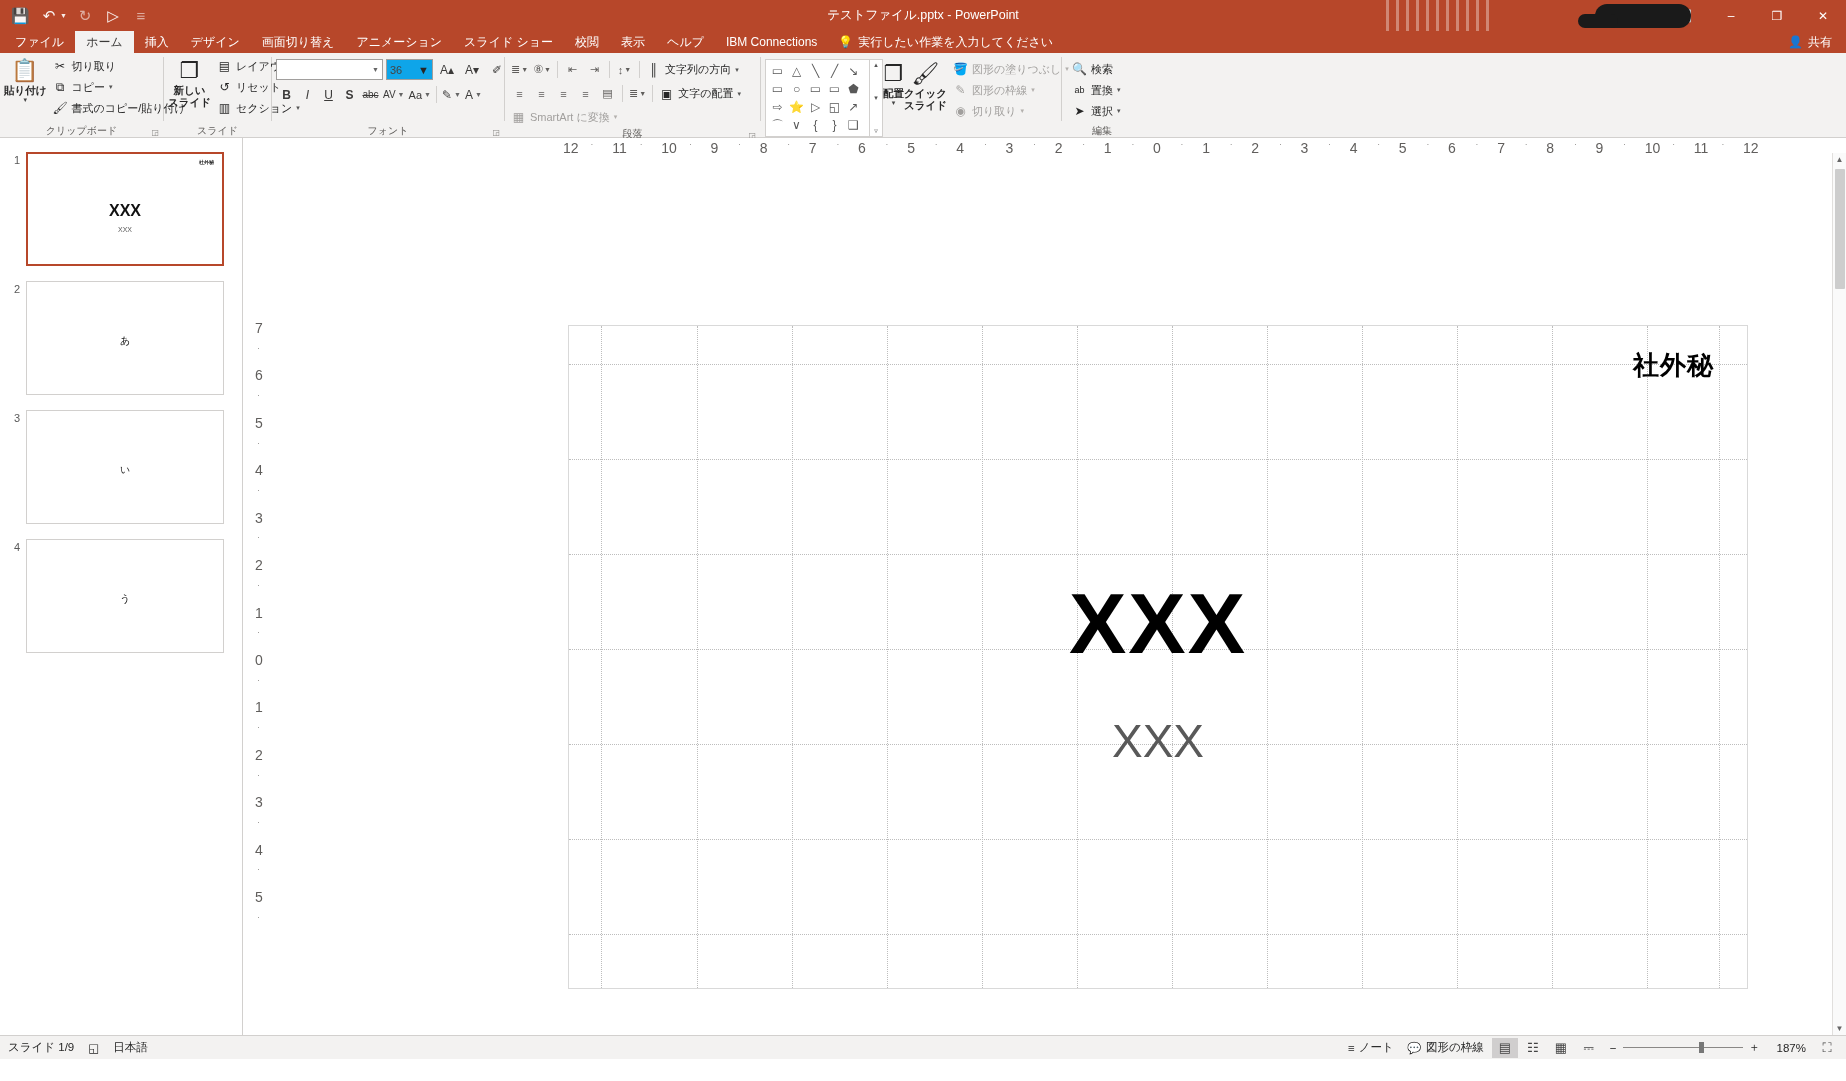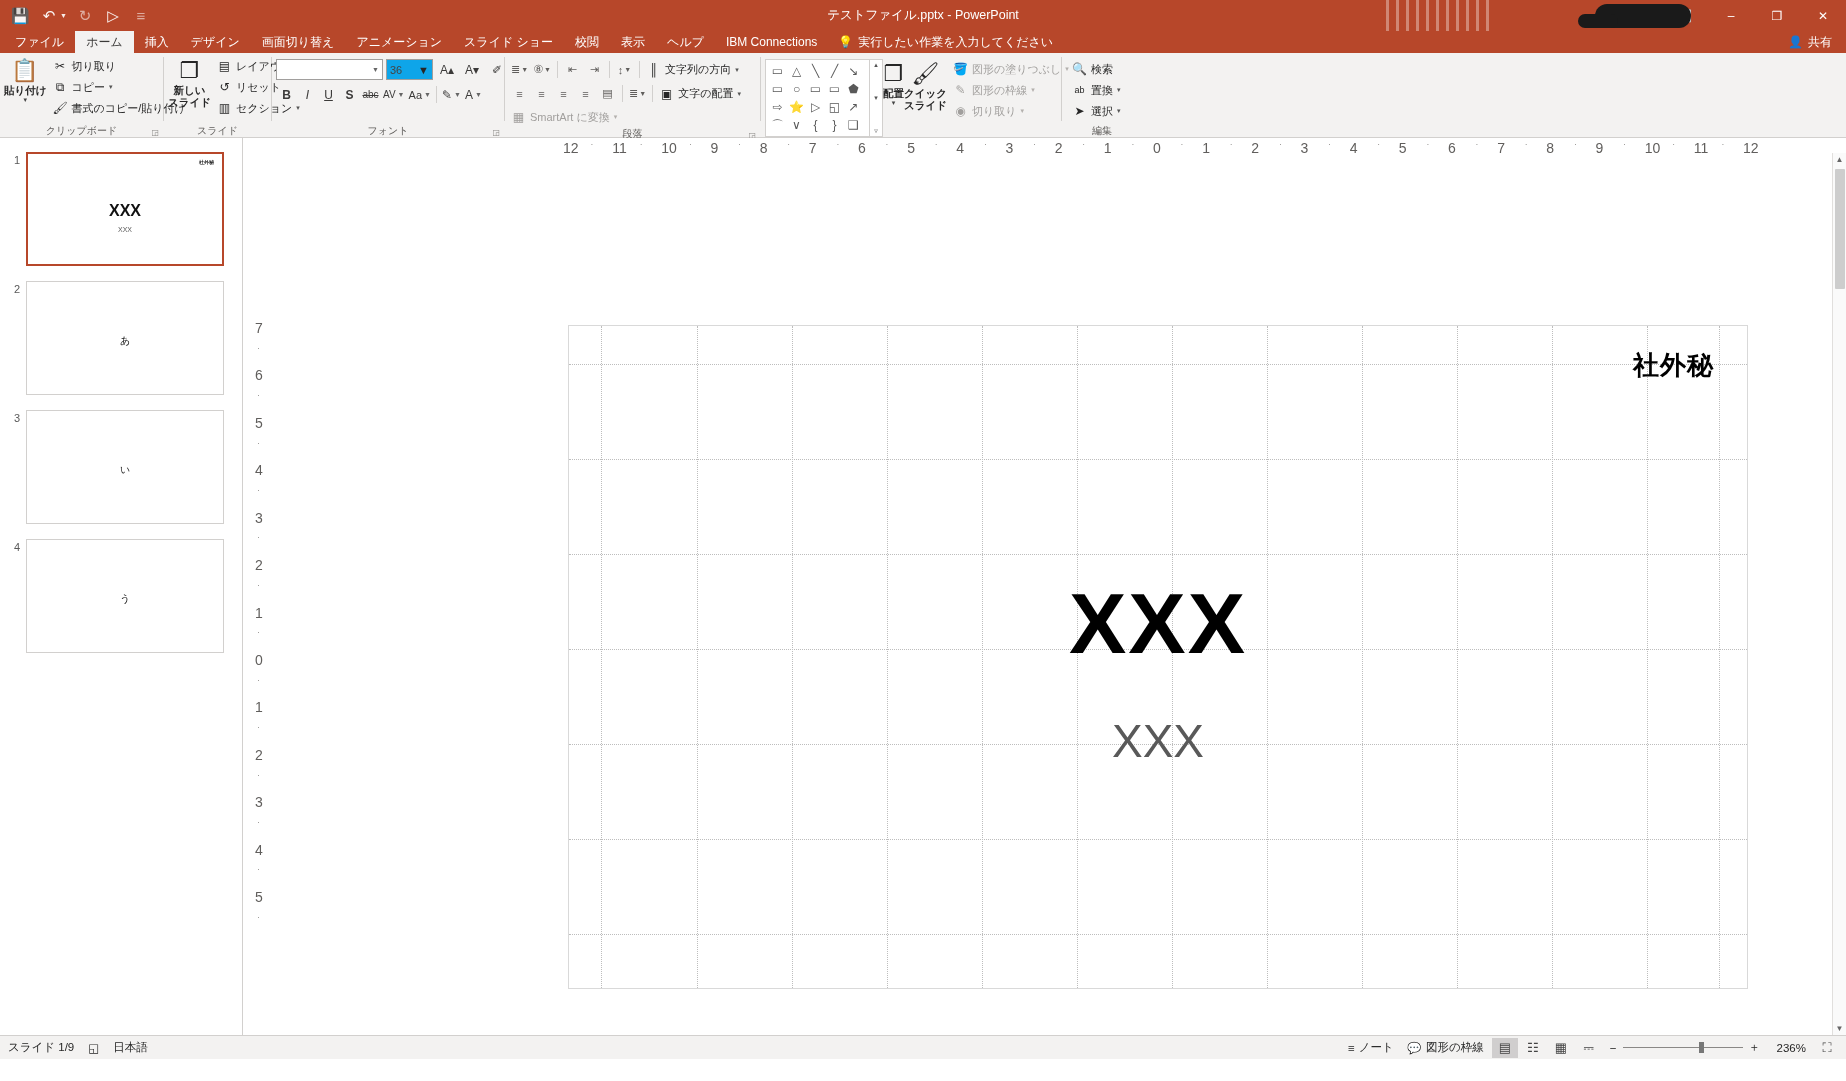--- a/index.html
+++ b/index.html
@@ -705,17 +705,17 @@
     <div class="viewbtn active">▤</div>
     <div class="viewbtn">☷</div>
     <div class="viewbtn">▦</div>
     <div class="viewbtn">⎓</div>
     <div class="zoomwrap">
       <span>−</span>
       <div class="zoomtrack">
         <div class="zoomknob"></div>
       </div>
       <span>＋</span>
-      <span class="zoomval">236%</span>
+      <span class="zoomval">187%</span>
     </div>
     <div class="viewbtn">⛶</div>
   </div>
 </div>
 
 </body></html>

